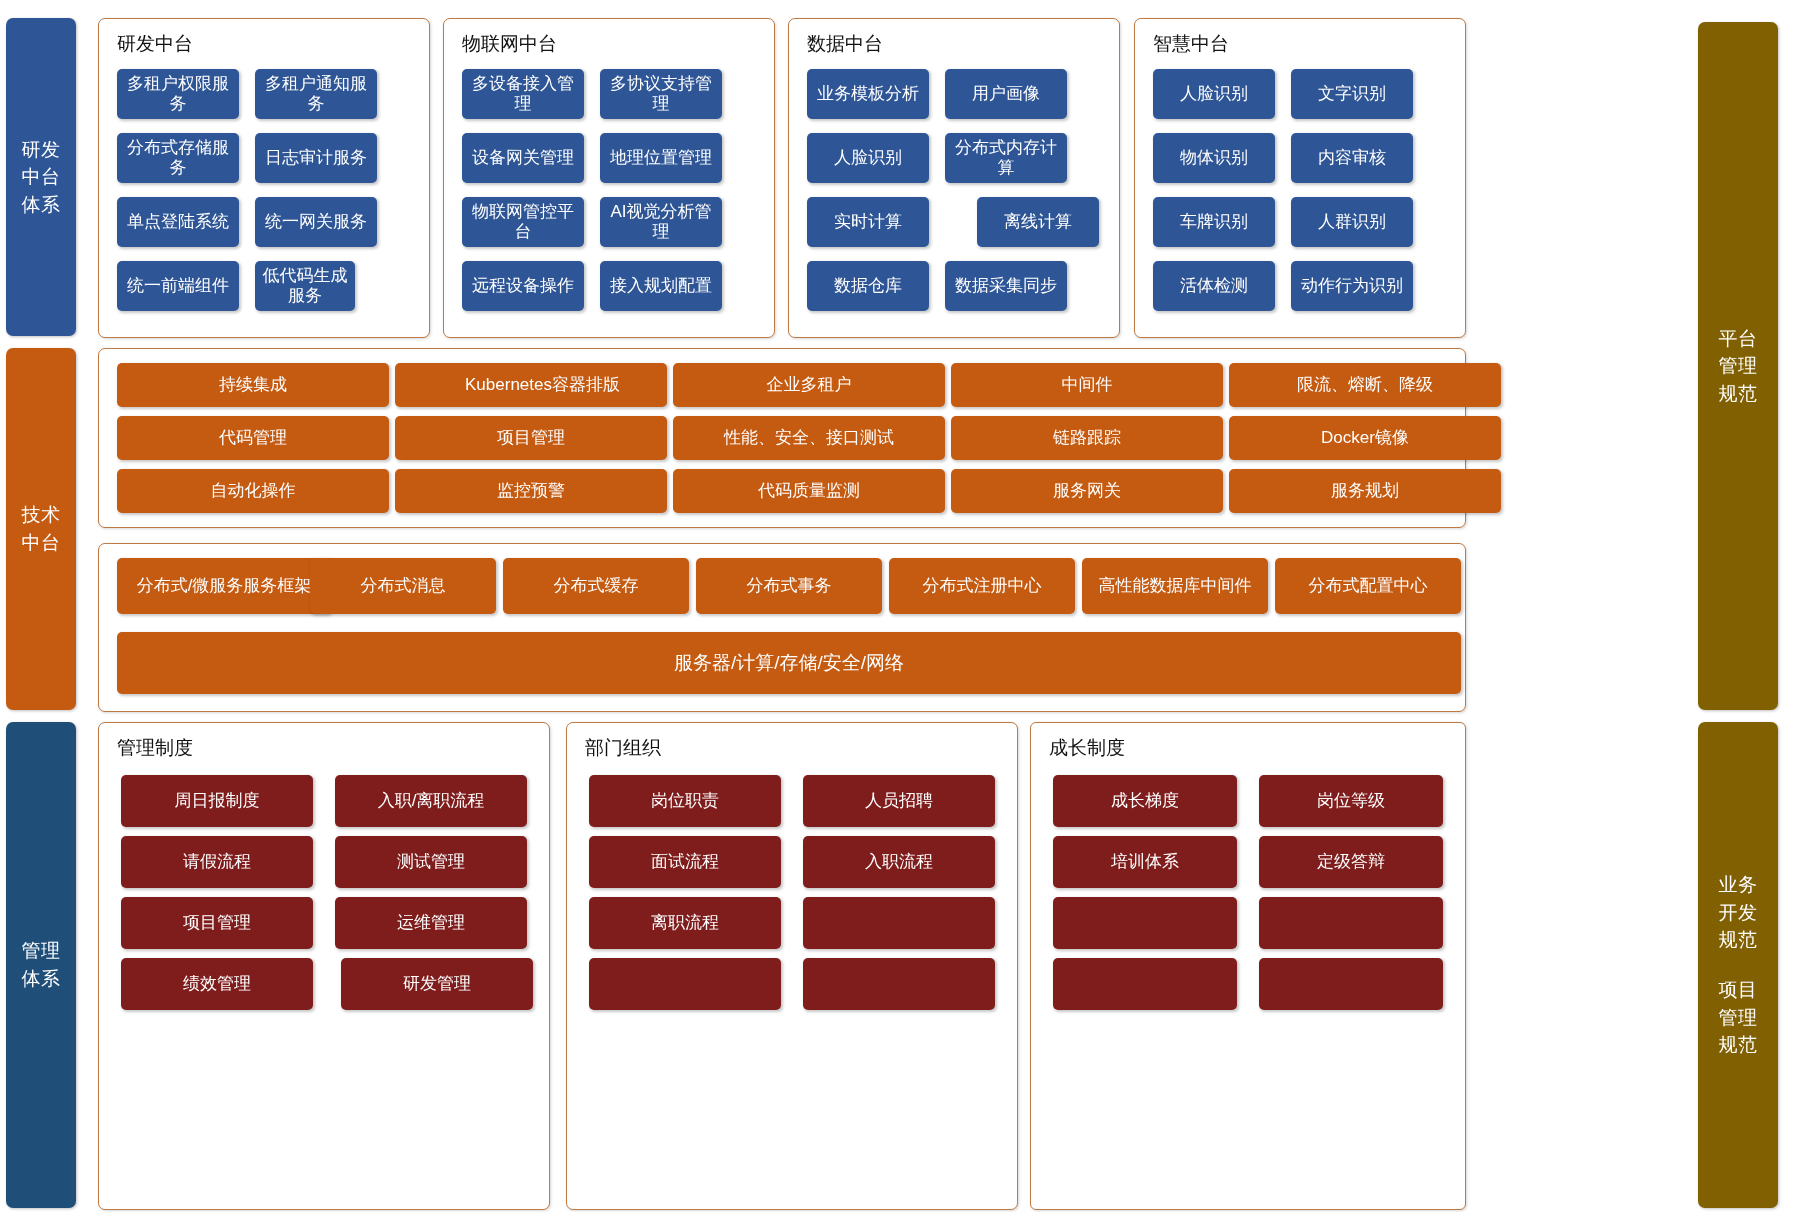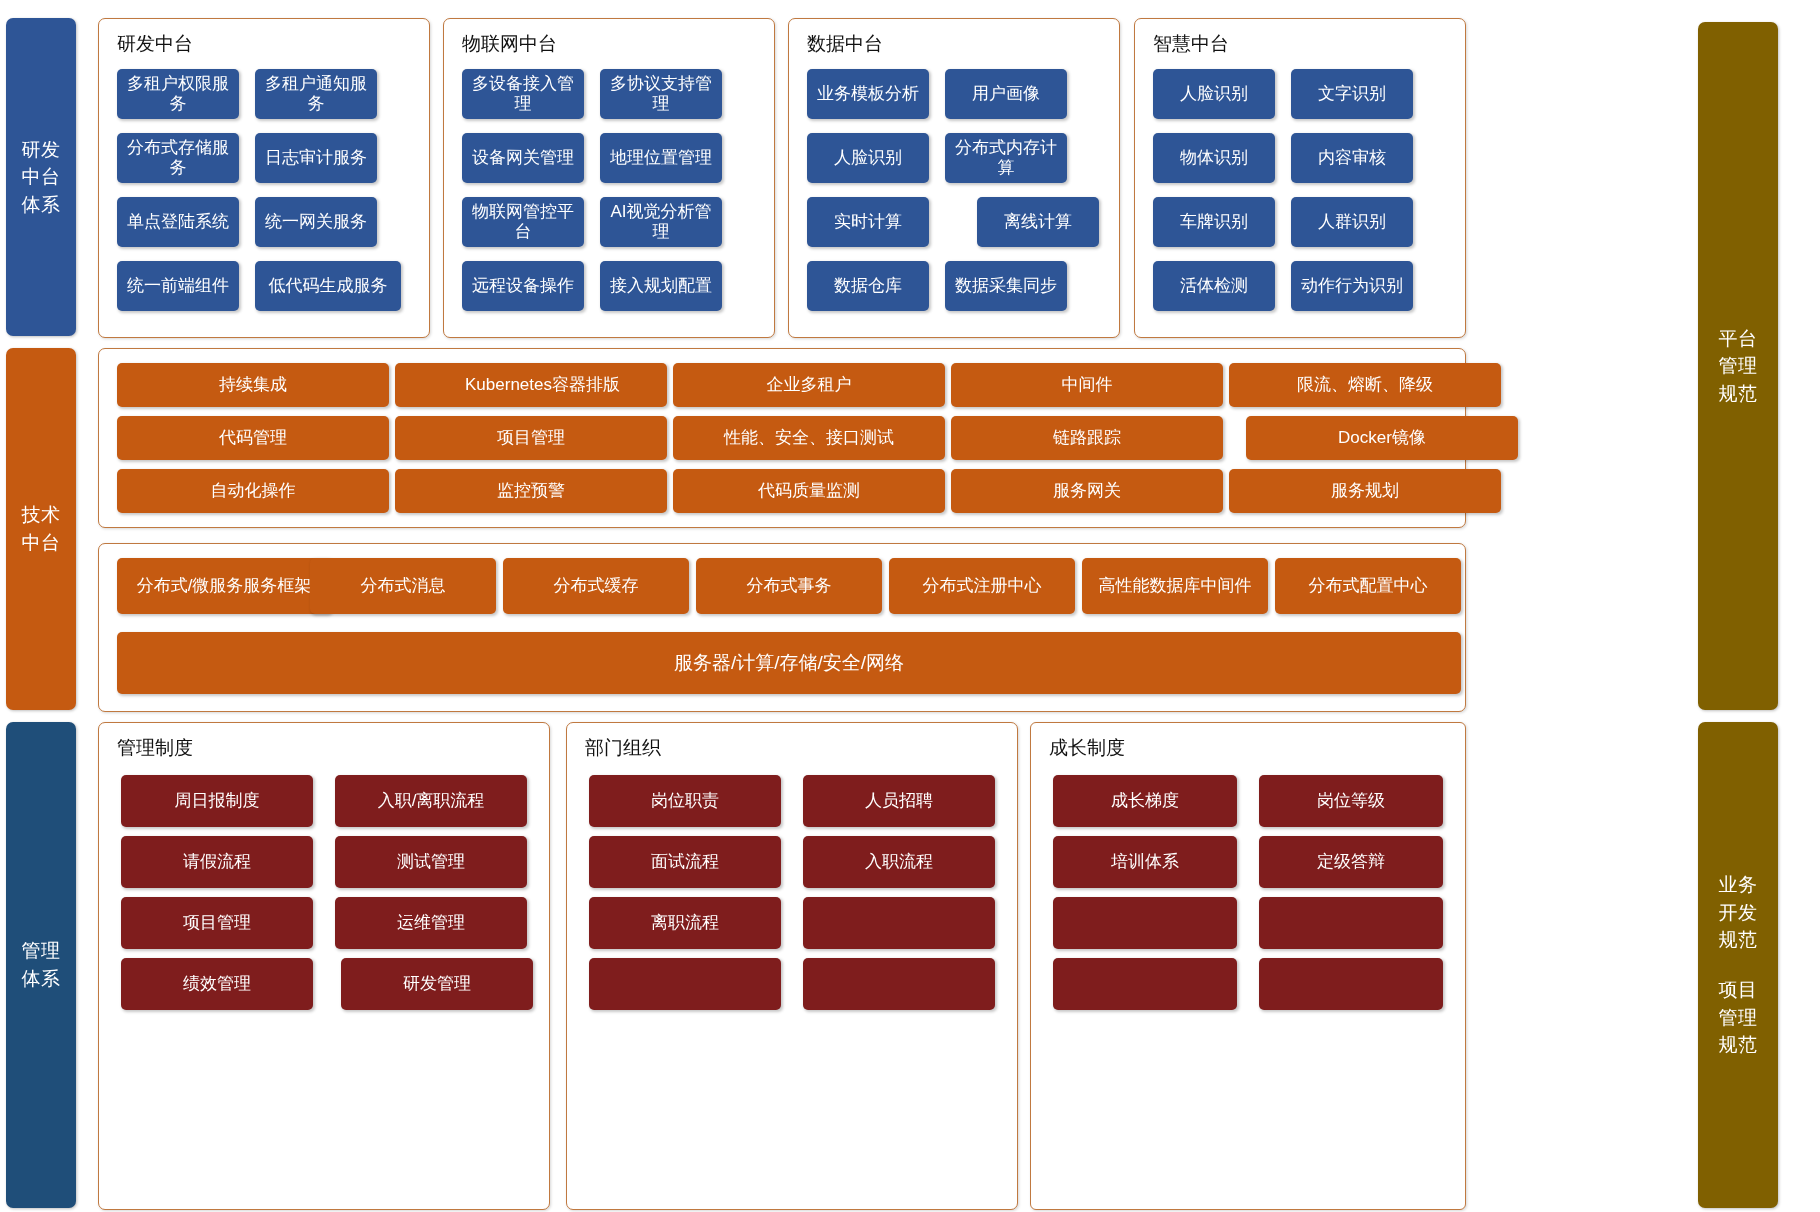--- a/index.html
+++ b/index.html
@@ -100,21 +100,21 @@
       </div>
       <div class="chip blue" style="left: 18px; top: 178px; width: 122px; height: 50px;">
         <span>单点登陆系统</span>
       </div>
       <div class="chip blue" style="left: 156px; top: 178px; width: 122px; height: 50px;">
         <span>统一网关服务</span>
       </div>
       <div class="chip blue" style="left: 18px; top: 242px; width: 122px; height: 50px;">
         <span>统一前端组件</span>
       </div>
-      <div class="chip blue" style="left: 156px; top: 242px; width: 146px; height: 50px;">
+      <div class="chip blue" style="left: 156px; top: 242px; width: 100px; height: 50px;">
         <span>低代码生成服务</span>
       </div>
     </div>
     <div class="panel" style="left: 443px; top: 18px; width: 330px; height: 318px;">
       <div class="panel-title">物联网中台</div>
       <div class="chip blue" style="left: 18px; top: 50px; width: 122px; height: 50px;">
         <span>多设备接入管理</span>
       </div>
       <div class="chip blue" style="left: 156px; top: 50px; width: 122px; height: 50px;">
         <span>多协议支持管理</span>
@@ -213,21 +213,21 @@
       </div>
       <div class="chip orange" style="left: 296px; top: 67px; width: 272px; height: 44px;">
         <span>项目管理</span>
       </div>
       <div class="chip orange" style="left: 574px; top: 67px; width: 272px; height: 44px;">
         <span>性能、安全、接口测试</span>
       </div>
       <div class="chip orange" style="left: 852px; top: 67px; width: 272px; height: 44px;">
         <span>链路跟踪</span>
       </div>
-      <div class="chip orange" style="left: 1130px; top: 67px; width: 272px; height: 44px; margin-left: 17px;">
+      <div class="chip orange" style="left: 1130px; top: 67px; width: 272px; height: 44px;">
         <span>Docker镜像</span>
       </div>
       <div class="chip orange" style="left: 18px; top: 120px; width: 272px; height: 44px;">
         <span>自动化操作</span>
       </div>
       <div class="chip orange" style="left: 296px; top: 120px; width: 272px; height: 44px;">
         <span>监控预警</span>
       </div>
       <div class="chip orange" style="left: 574px; top: 120px; width: 272px; height: 44px;">
         <span>代码质量监测</span>

